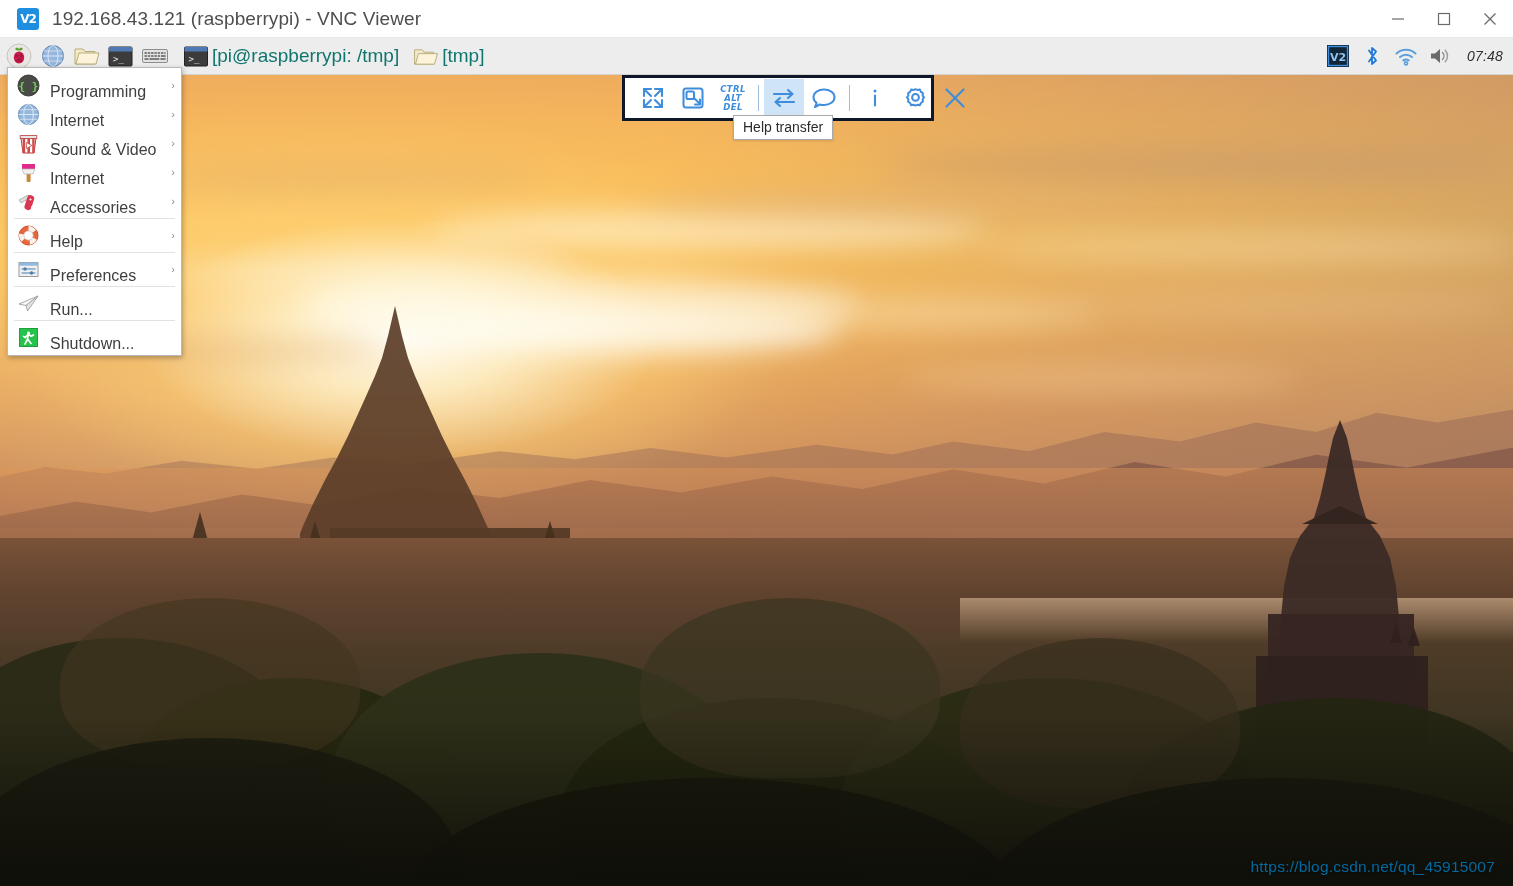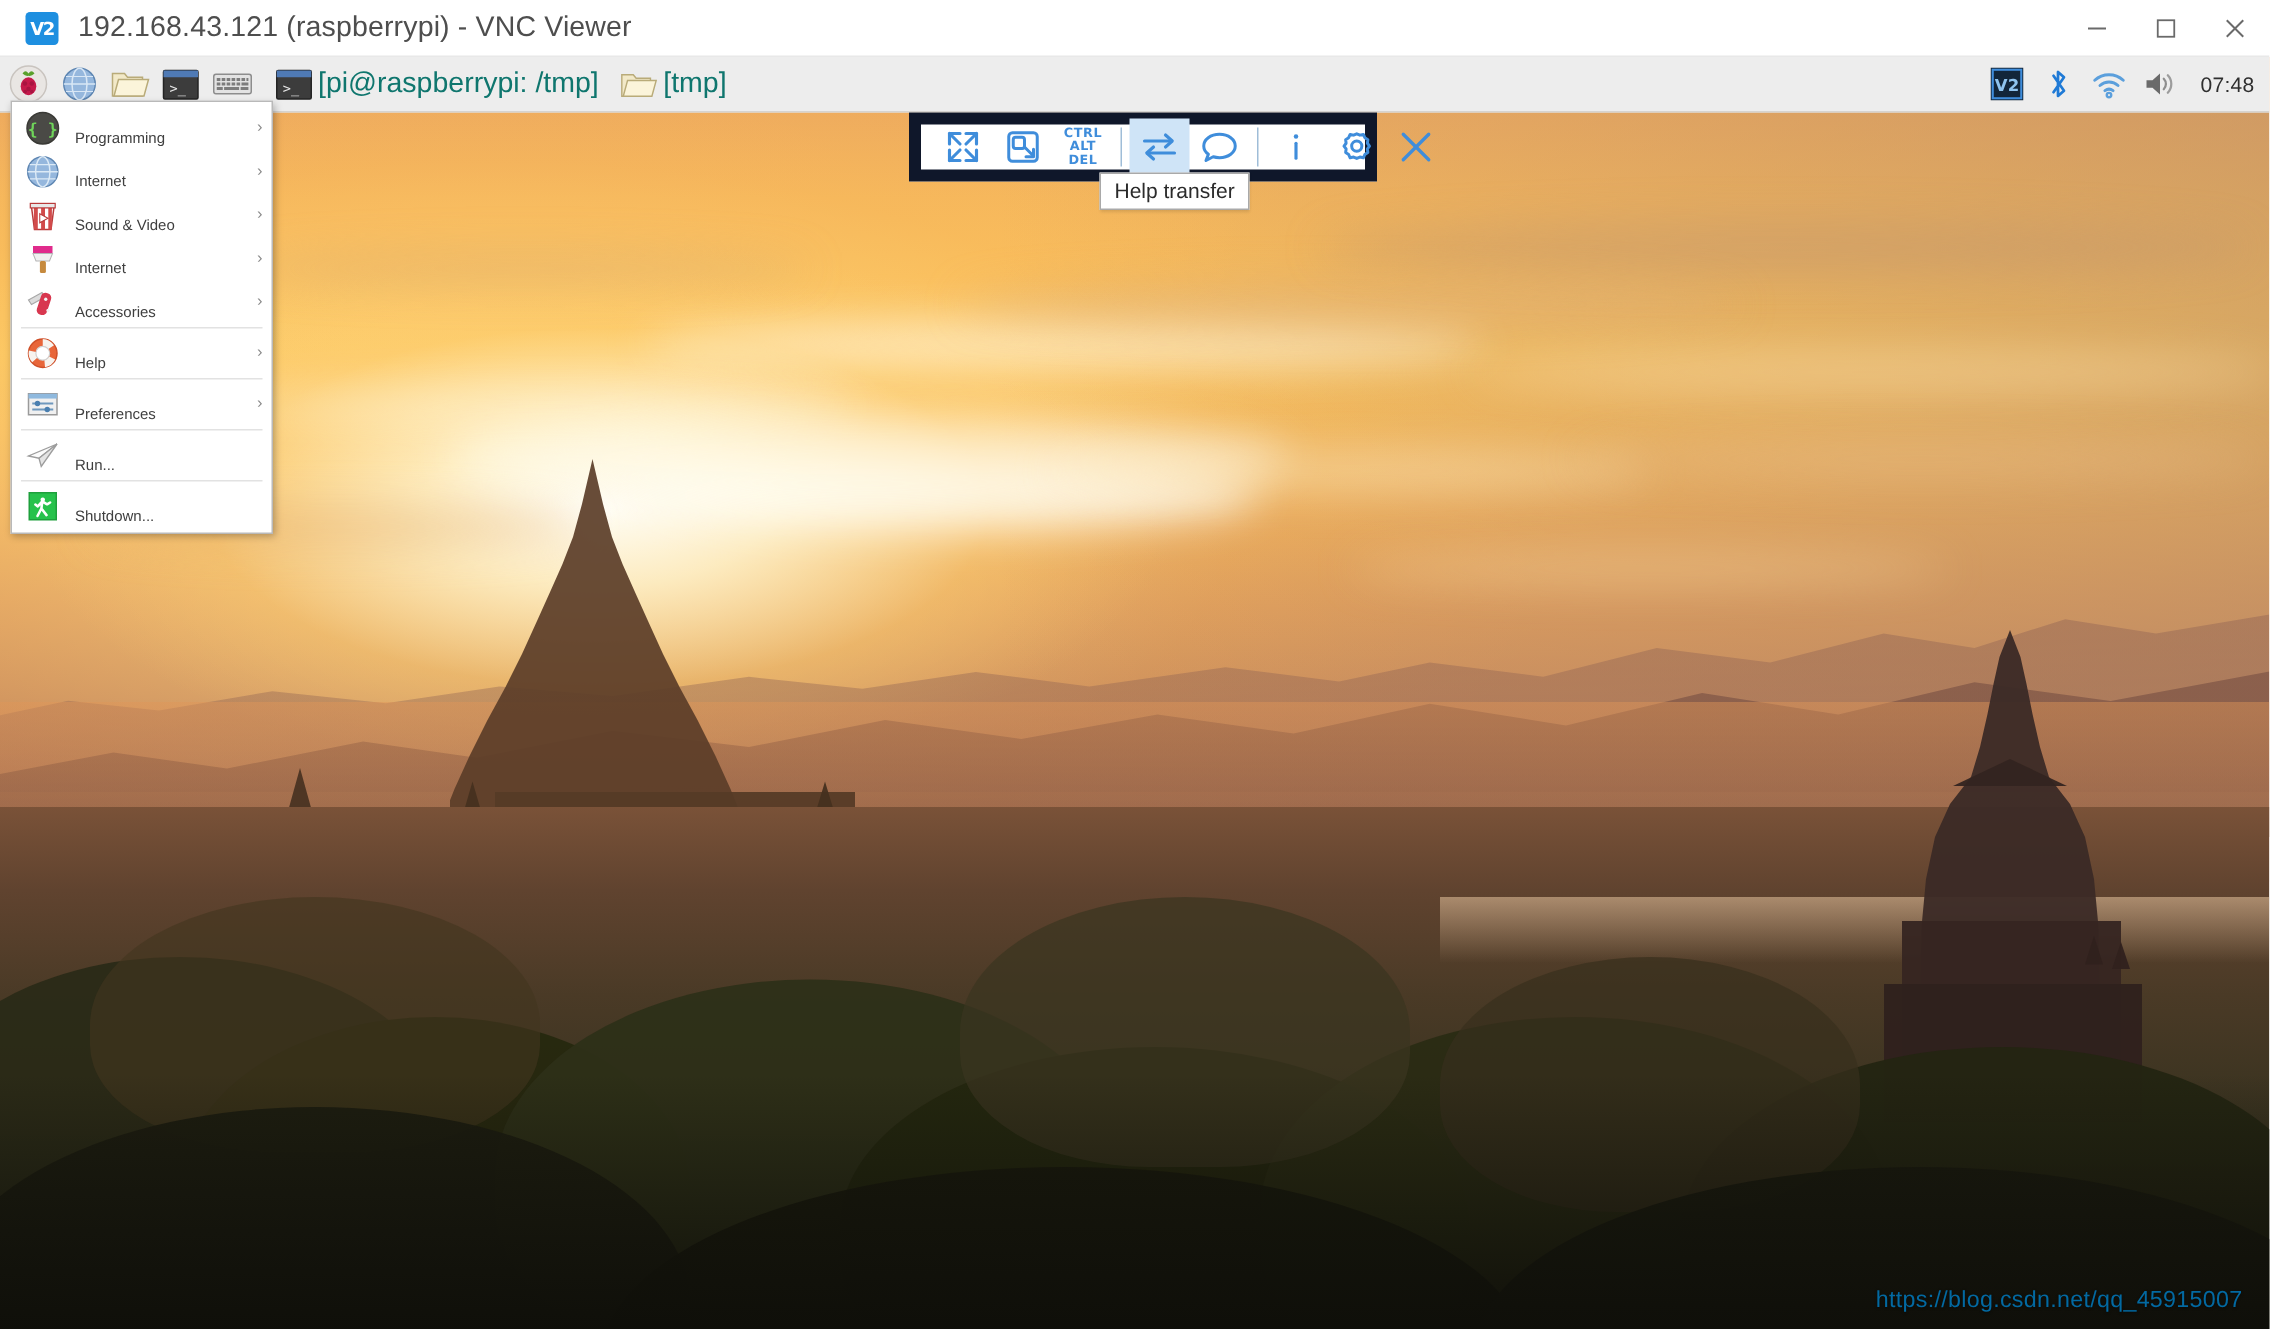--- a/index.html
+++ b/index.html
@@ -118,40 +118,40 @@
     display:flex; align-items:center; justify-content:center; position:relative; }
   #panel-sep { width:5px; }
   .task-btn {
     display:flex; align-items:center; height:31px; margin-left:6px; padding:0 6px 0 2px;
     border-radius:2px; flex:0 0 auto;
   }
   .task-btn .tb-ico { width:26px; height:21px; flex:0 0 auto; margin-right:3px; }
   .task-btn .tb-label { font-size:19px; color:#0f766e; white-space:nowrap; }
   #tray { margin-left:auto; display:flex; align-items:center; height:37px; padding-right:10px; }
   .tray-ico { width:28px; height:28px; display:flex; align-items:center; justify-content:center; margin:0 3px; }
-  #clock { font-size:14px; color:#2f2f2f; margin-left:10px; letter-spacing:0.2px; }
+  #clock { font-size:14px; color:#2f2f2f; margin-left:10px; letter-spacing:0.2px;font-style:italic; }
 
   
   #menu {
     position:absolute; left:7px; top:29px; width:175px; z-index:25;
     background:#ffffff; border:1px solid #b9b9b9;
     box-shadow:1px 2px 5px rgba(0,0,0,.28);
     padding:3px 0 3px 0;
   }
   .mi { display:flex; align-items:center; height:29px; padding:0 6px 0 8px; position:relative; }
   .mi .mi-ico { width:25px; height:25px; flex:0 0 auto; display:flex; align-items:center; justify-content:center; }
-  .mi .mi-label { margin-left:9px; font-size:10px; color:#3f3f3f; white-space:nowrap;margin-top:13px; }
+  .mi .mi-label { margin-left:9px; font-size:16px; color:#3f3f3f; white-space:nowrap;margin-top:13px; }
   .mi .mi-arrow { margin-left:auto; color:#8a8a8a; font-size:11px; line-height:1; }
   .msep { height:1px; background:#e2e2e2; margin:2px 6px; }
 
   
   #vnctoolbar {
-    position:absolute; left:606px; top:37px; width:312px; height:46px; z-index:40;
-    background:#ffffff; border:8px solid #0f172a;
-    display:flex; align-items:center; padding:0 8px;
+    position:absolute; left:622px; top:37px; width:312px; height:46px; z-index:40;
+    background:#ffffff; border:3px solid #0f172a;
+    display:flex; align-items:center; padding:0 8px;font-style:italic;
   }
   .vt-btn { width:40px; height:38px; display:flex; align-items:center; justify-content:center; flex:0 0 auto; }
   .vt-btn.active { background:#cfe4f7; }
   .vt-sep { width:1px; height:26px; background:#9fbdd8; margin:0 5px; flex:0 0 auto; }
   #cad { display:flex; flex-direction:column; align-items:center; justify-content:center;
     line-height:1.06; color:#3f8ddb; font-size:8.5px; font-weight:bold;
     font-family:"DejaVu Sans", sans-serif; letter-spacing:0.4px; }
 
   #tooltip {
     position:absolute; left:733px; top:77px; z-index:45;

